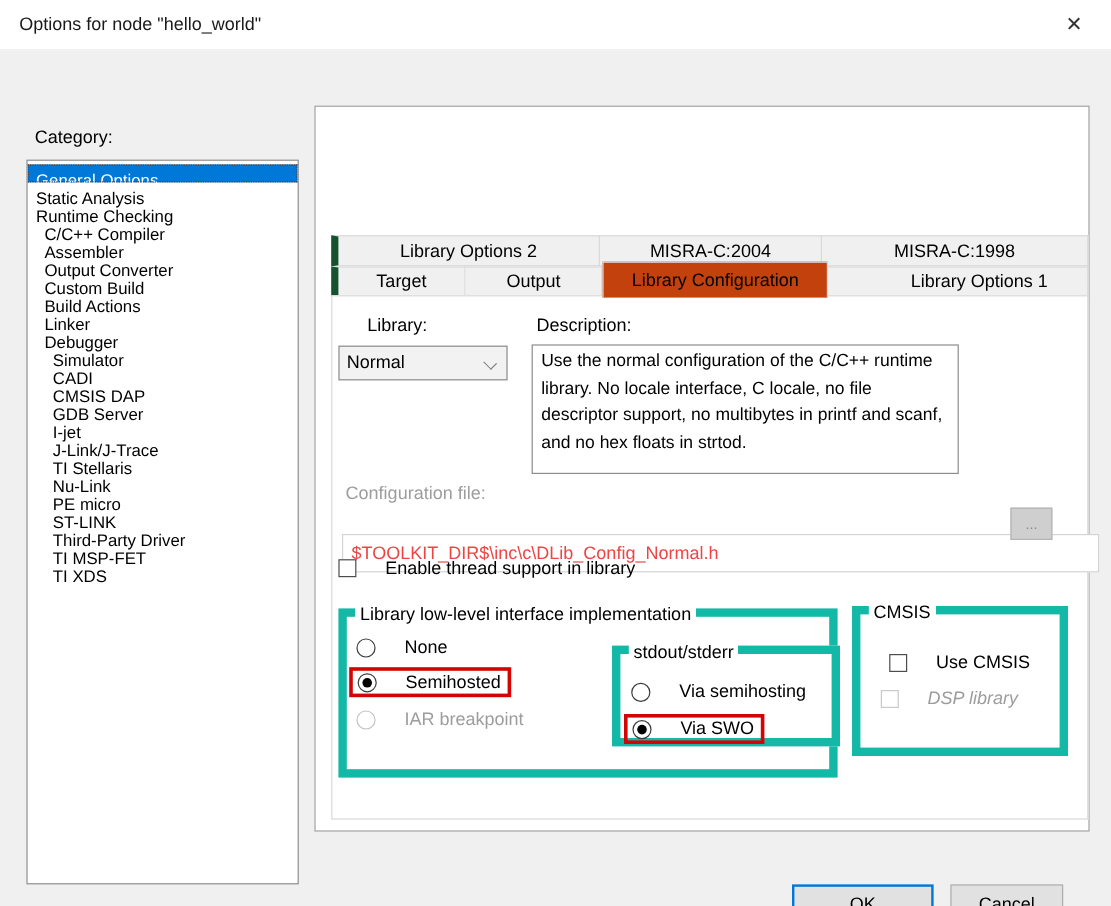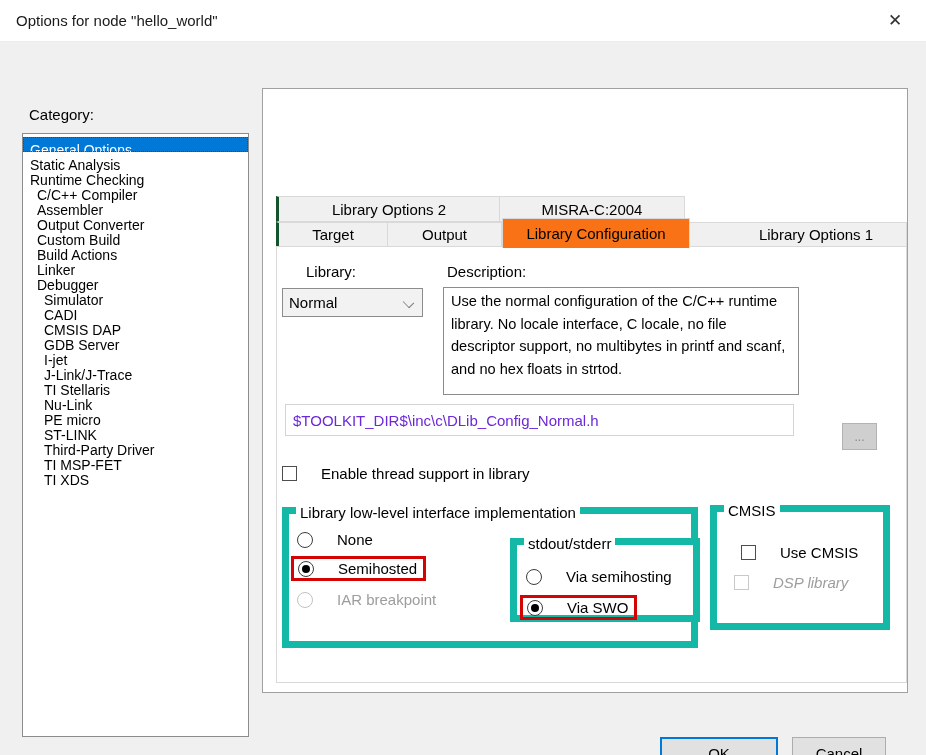--- a/index.html
+++ b/index.html
@@ -26,46 +26,46 @@
   .cat-item.selected{background:#0078d7;color:#fff;outline:1px dotted #6b3a1f;outline-offset:-1px;}
   
   .frame{position:absolute;left:262px;top:88px;width:646px;height:605px;background:#ffffff;
     border:1px solid #a0a0a0;box-sizing:border-box;}
   
   .tabs-row{position:absolute;display:flex;}
   .tabs-row1{left:276px;top:196px;height:26px;}
   .tabs-row2{left:276px;top:222px;height:25px;}
   .tab{box-sizing:border-box;background:#f0f0f0;border:1px solid #d9d9d9;border-left:none;
     font-size:15px;display:flex;align-items:center;justify-content:center;white-space:nowrap;}
-  .tabs-row .tab:first-child{border-left:3px solid #14532d;}
+  .tabs-row .tab:first-child{border-left:6px solid #14532d;}
   .tabs-row1 .tab:nth-child(1){width:224px;}
   .tabs-row1 .tab:nth-child(2){width:185px;}
   .tabs-row1 .tab:nth-child(3){width:222px;}
   .tabs-row2 .tab:nth-child(1){width:112px;}
   .tabs-row2 .tab:nth-child(2){width:114px;}
   .tabs-row2 .tab:nth-child(3){width:188px;}
   .tabs-row2 .tab:nth-child(4){width:217px;padding-left:36px;}
-  .tabs-row2 .tab.active{background:#f97316;border-bottom:none;height:30px;margin-top:-4px;
+  .tabs-row2 .tab.active{background:#c2410c;border-bottom:none;height:30px;margin-top:-4px;
     border-left:1px solid #d9d9d9;z-index:3;position:relative;}
   .tab-content{position:absolute;left:276px;top:246px;width:631px;height:437px;background:#fff;
     border:1px solid #d9d9d9;box-sizing:border-box;z-index:1;}
   
   .lbl{position:absolute;font-size:15px;z-index:2;}
   .combo{position:absolute;left:282px;top:288px;width:141px;height:29px;background:#f2f2f2;
     border:1px solid #8c8c8c;box-sizing:border-box;display:flex;align-items:center;z-index:2;
     font-size:15px;padding-left:6px;}
   .combo .chev{position:absolute;right:9px;top:9px;width:8px;height:8px;border-right:1.5px solid #7a7a7a;
     border-bottom:1.5px solid #7a7a7a;transform:rotate(45deg) scale(1,.8);}
   .desc-box{position:absolute;left:443px;top:287px;width:356px;height:108px;background:#fff;
     border:1px solid #8c8c8c;box-sizing:border-box;z-index:2;font-size:14.6px;line-height:1.55;
     padding:2px 7px;overflow:hidden;}
   .cfg-label{color:#9d9d9d;}
-  .cfg-field{position:absolute;left:285px;top:404px;width:509px;height:32px;background:#fff;
+  .cfg-field{position:absolute;left:285px;top:445px;width:631px;height:32px;background:#fff;
     border:1px solid #d4d4d4;box-sizing:border-box;display:flex;align-items:center;padding-left:7px;
-    font-size:15px;color:#6d28d9;z-index:2;}
+    font-size:15px;color:#ef4444;z-index:2;}
   .browse-btn{position:absolute;left:842px;top:423px;width:35px;height:27px;background:#cfcfcf;
     border:1px solid #b3b3b3;box-sizing:border-box;color:#8a8a8a;font-size:12px;display:flex;
     align-items:center;justify-content:center;z-index:2;}
   
   .opt-row{display:flex;align-items:center;gap:24px;font-size:15px;white-space:nowrap;}
   .abs{position:absolute;z-index:2;}
   .cbx{width:15px;height:15px;border:1px solid #4d4d4d;background:#fff;flex:none;box-sizing:border-box;}
   .radio{width:16px;height:16px;border-radius:50%;border:1px solid #3c3c3c;background:#fff;flex:none;
     box-sizing:border-box;position:relative;}
   .on .radio::after{content:"";position:absolute;left:3px;top:3px;right:3px;bottom:3px;
@@ -126,20 +126,21 @@
     <div class="cat-item ind2">ST-LINK</div>
     <div class="cat-item ind2">Third-Party Driver</div>
     <div class="cat-item ind2">TI MSP-FET</div>
     <div class="cat-item ind2">TI XDS</div>
   </div>
 
 <div class="frame"></div>
 <div class="tabs-row tabs-row1">
     <div class="tab">Library Options 2</div>
     <div class="tab">MISRA-C:2004</div>
+    <div class="tab">MISRA-C:1998</div>
   </div>
 <div class="tabs-row tabs-row2">
     <div class="tab">Target</div>
     <div class="tab">Output</div>
     <div class="tab active">Library Configuration</div>
     <div class="tab">Library Options 1</div>
   </div>
 <div class="tab-content"></div>
 
 <div class="lbl" style="left:306px;top:263px;">Library:</div>

